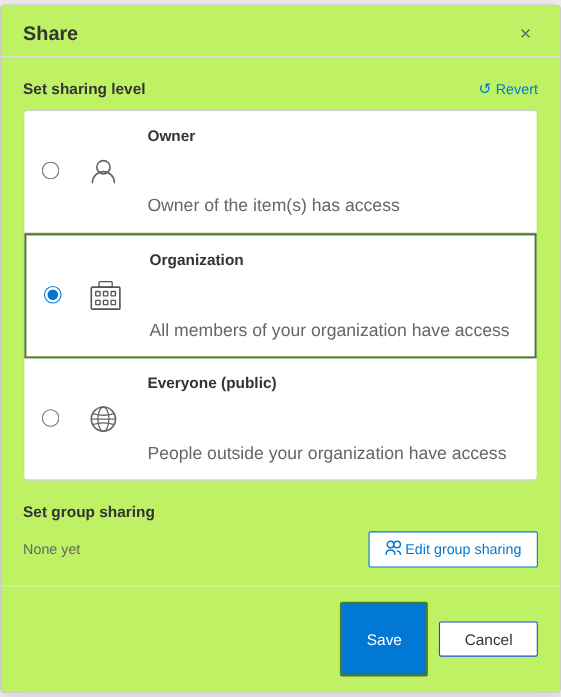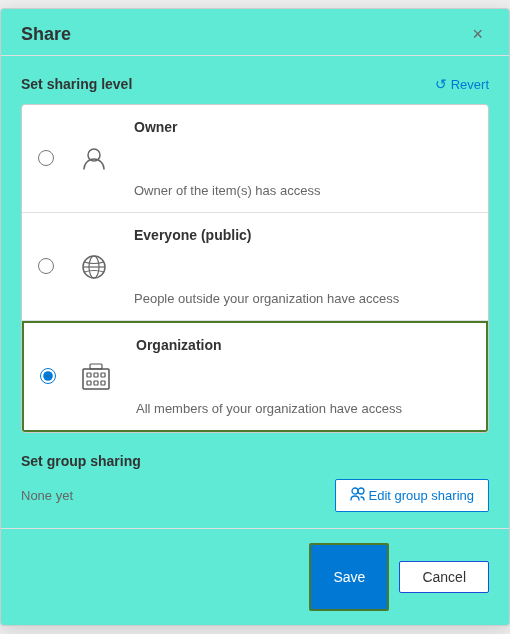--- a/index.html
+++ b/index.html
@@ -12,21 +12,21 @@
     body {
       background: #f0f0f0;
       display: flex;
       align-items: center;
       justify-content: center;
       min-height: 100vh;
     }
 
     .dialog {
       width: 510px;
-      background: #5eead4;
+      background: #bef264;
       border: 1px solid #ccc;
       box-shadow: 0 4px 20px rgba(0,0,0,0.15);
       border-radius: 4px;
       overflow: hidden;
     }
 
     .dialog-header {
       display: flex;
       align-items: center;
       justify-content: space-between;
@@ -134,21 +134,21 @@
     }
 
     .option-label {
       font-size: 14px;
       font-weight: 600;
       color: #333;
       margin-bottom: 2px;
     }
 
     .option-desc {
-      font-size: 13px;
+      font-size: 16px;
       color: #666;
       margin-top: 48px;
     }
 
     .group-sharing-section {
       margin-top: 20px;
       padding-bottom: 16px;
     }
 
     .group-sharing-content {
@@ -239,39 +239,20 @@
         </div>
         <div class="option-icon">
           <svg width="28" height="28" viewBox="0 0 28 28" fill="none" xmlns="http://www.w3.org/2000/svg">
             <circle cx="14" cy="10" r="6" stroke="#666" stroke-width="1.5" fill="none"></circle>
             <path d="M4 24c0-5.523 4.477-10 10-10s10 4.477 10 10" stroke="#666" stroke-width="1.5" fill="none" stroke-linecap="round"></path>
           </svg>
         </div>
         <div class="option-text">
           <div class="option-label">Owner</div>
           <div class="option-desc">Owner of the item(s) has access</div>
-        </div>
-      </div>
-
-      <div class="option-item">
-        <div class="radio-wrapper">
-          <input type="radio" class="radio-input" name="sharing" style="">
-        </div>
-        <div class="option-icon">
-          <svg width="30" height="30" viewBox="0 0 30 30" fill="none" xmlns="http://www.w3.org/2000/svg">
-            <circle cx="15" cy="15" r="11" stroke="#666" stroke-width="1.5" fill="none"></circle>
-            <ellipse cx="15" cy="15" rx="5" ry="11" stroke="#666" stroke-width="1.2" fill="none"></ellipse>
-            <line x1="4" y1="15" x2="26" y2="15" stroke="#666" stroke-width="1.2"></line>
-            <path d="M5 10 Q15 13 25 10" stroke="#666" stroke-width="1.2" fill="none"></path>
-            <path d="M5 20 Q15 17 25 20" stroke="#666" stroke-width="1.2" fill="none"></path>
-          </svg>
-        </div>
-        <div class="option-text">
-          <div class="option-label">Everyone (public)</div>
-          <div class="option-desc">People outside your organization have access</div>
         </div>
       </div>
 
       <div class="option-item selected">
         <div class="radio-wrapper">
           <input type="radio" class="radio-input" name="sharing" checked="" style="">
         </div>
         <div class="option-icon">
           <svg width="32" height="32" viewBox="0 0 32 32" fill="none" xmlns="http://www.w3.org/2000/svg">
             <rect x="3" y="8" width="26" height="20" rx="1" stroke="#555" stroke-width="1.5" fill="none"></rect>
@@ -280,20 +261,39 @@
             <rect x="21" y="12" width="4" height="4" rx="0.5" stroke="#555" stroke-width="1.2" fill="none"></rect>
             <rect x="7" y="20" width="4" height="4" rx="0.5" stroke="#555" stroke-width="1.2" fill="none"></rect>
             <rect x="14" y="20" width="4" height="4" rx="0.5" stroke="#555" stroke-width="1.2" fill="none"></rect>
             <rect x="21" y="20" width="4" height="4" rx="0.5" stroke="#555" stroke-width="1.2" fill="none"></rect>
             <rect x="10" y="3" width="12" height="5" rx="1" stroke="#555" stroke-width="1.2" fill="none"></rect>
           </svg>
         </div>
         <div class="option-text">
           <div class="option-label">Organization</div>
           <div class="option-desc">All members of your organization have access</div>
+        </div>
+      </div>
+
+      <div class="option-item">
+        <div class="radio-wrapper">
+          <input type="radio" class="radio-input" name="sharing" style="">
+        </div>
+        <div class="option-icon">
+          <svg width="30" height="30" viewBox="0 0 30 30" fill="none" xmlns="http://www.w3.org/2000/svg">
+            <circle cx="15" cy="15" r="11" stroke="#666" stroke-width="1.5" fill="none"></circle>
+            <ellipse cx="15" cy="15" rx="5" ry="11" stroke="#666" stroke-width="1.2" fill="none"></ellipse>
+            <line x1="4" y1="15" x2="26" y2="15" stroke="#666" stroke-width="1.2"></line>
+            <path d="M5 10 Q15 13 25 10" stroke="#666" stroke-width="1.2" fill="none"></path>
+            <path d="M5 20 Q15 17 25 20" stroke="#666" stroke-width="1.2" fill="none"></path>
+          </svg>
+        </div>
+        <div class="option-text">
+          <div class="option-label">Everyone (public)</div>
+          <div class="option-desc">People outside your organization have access</div>
         </div>
       </div>
 
     </div>
 
     <div class="group-sharing-section">
       <div class="section-title">Set group sharing</div>
       <div class="group-sharing-content">
         <span class="none-yet">None yet</span>
         <button class="edit-group-btn">

